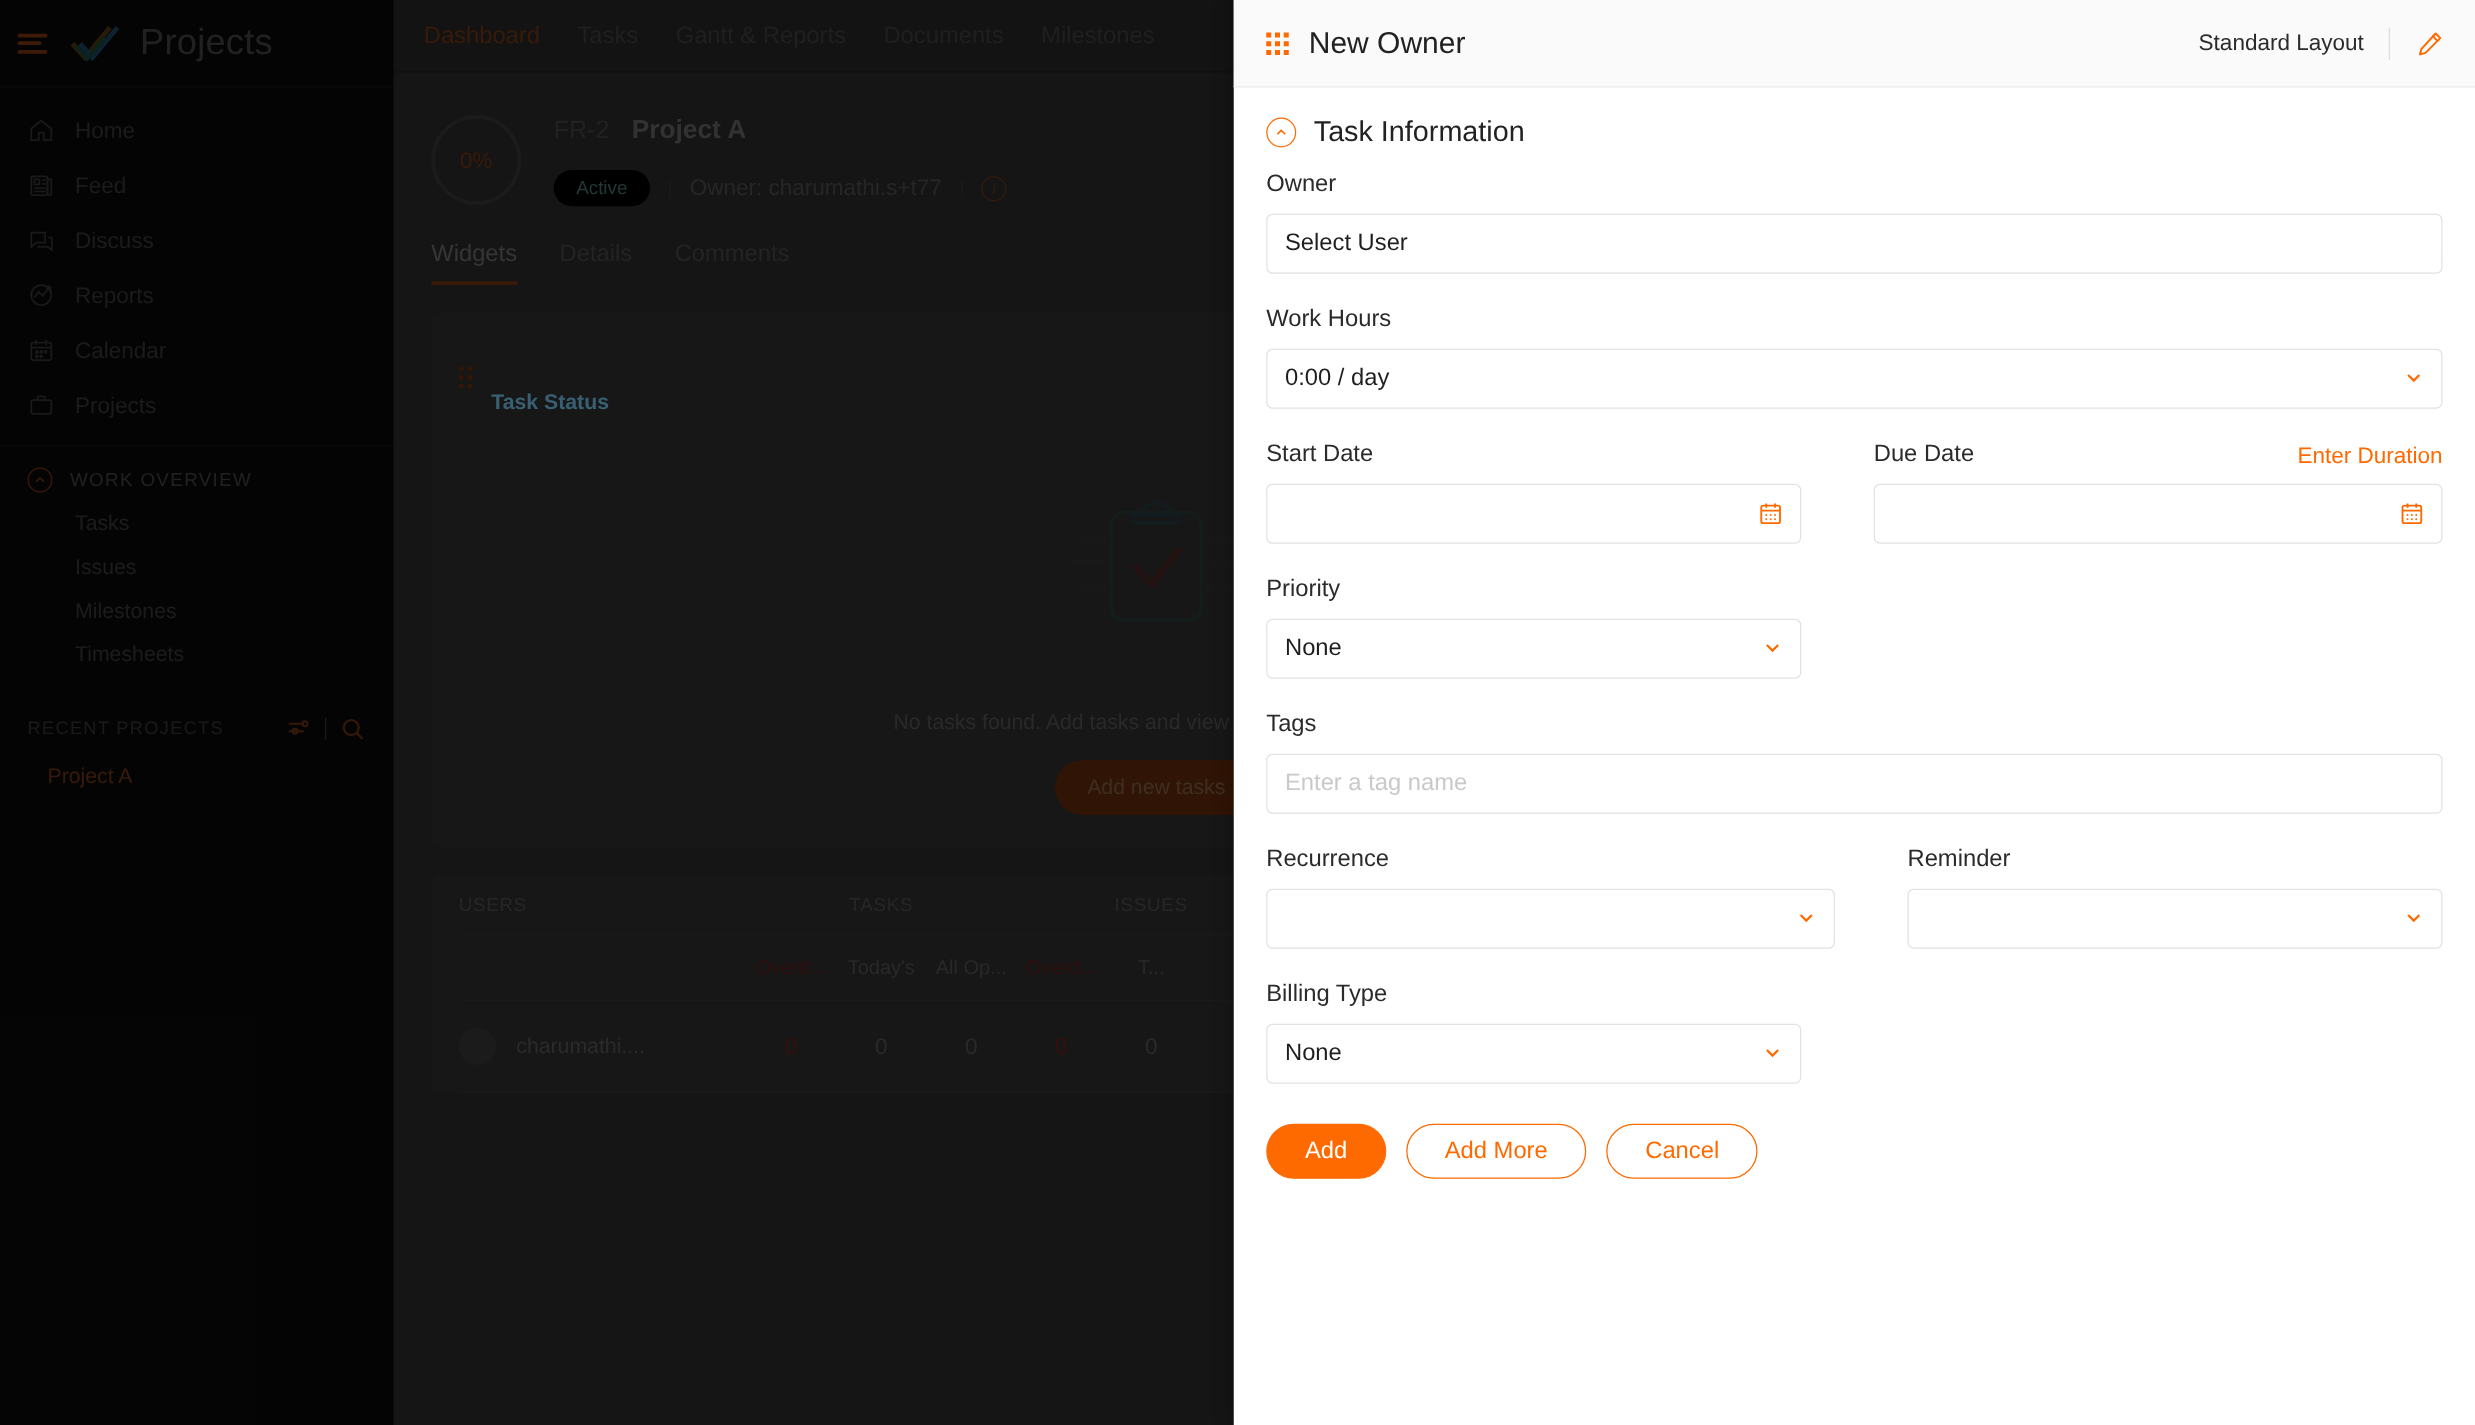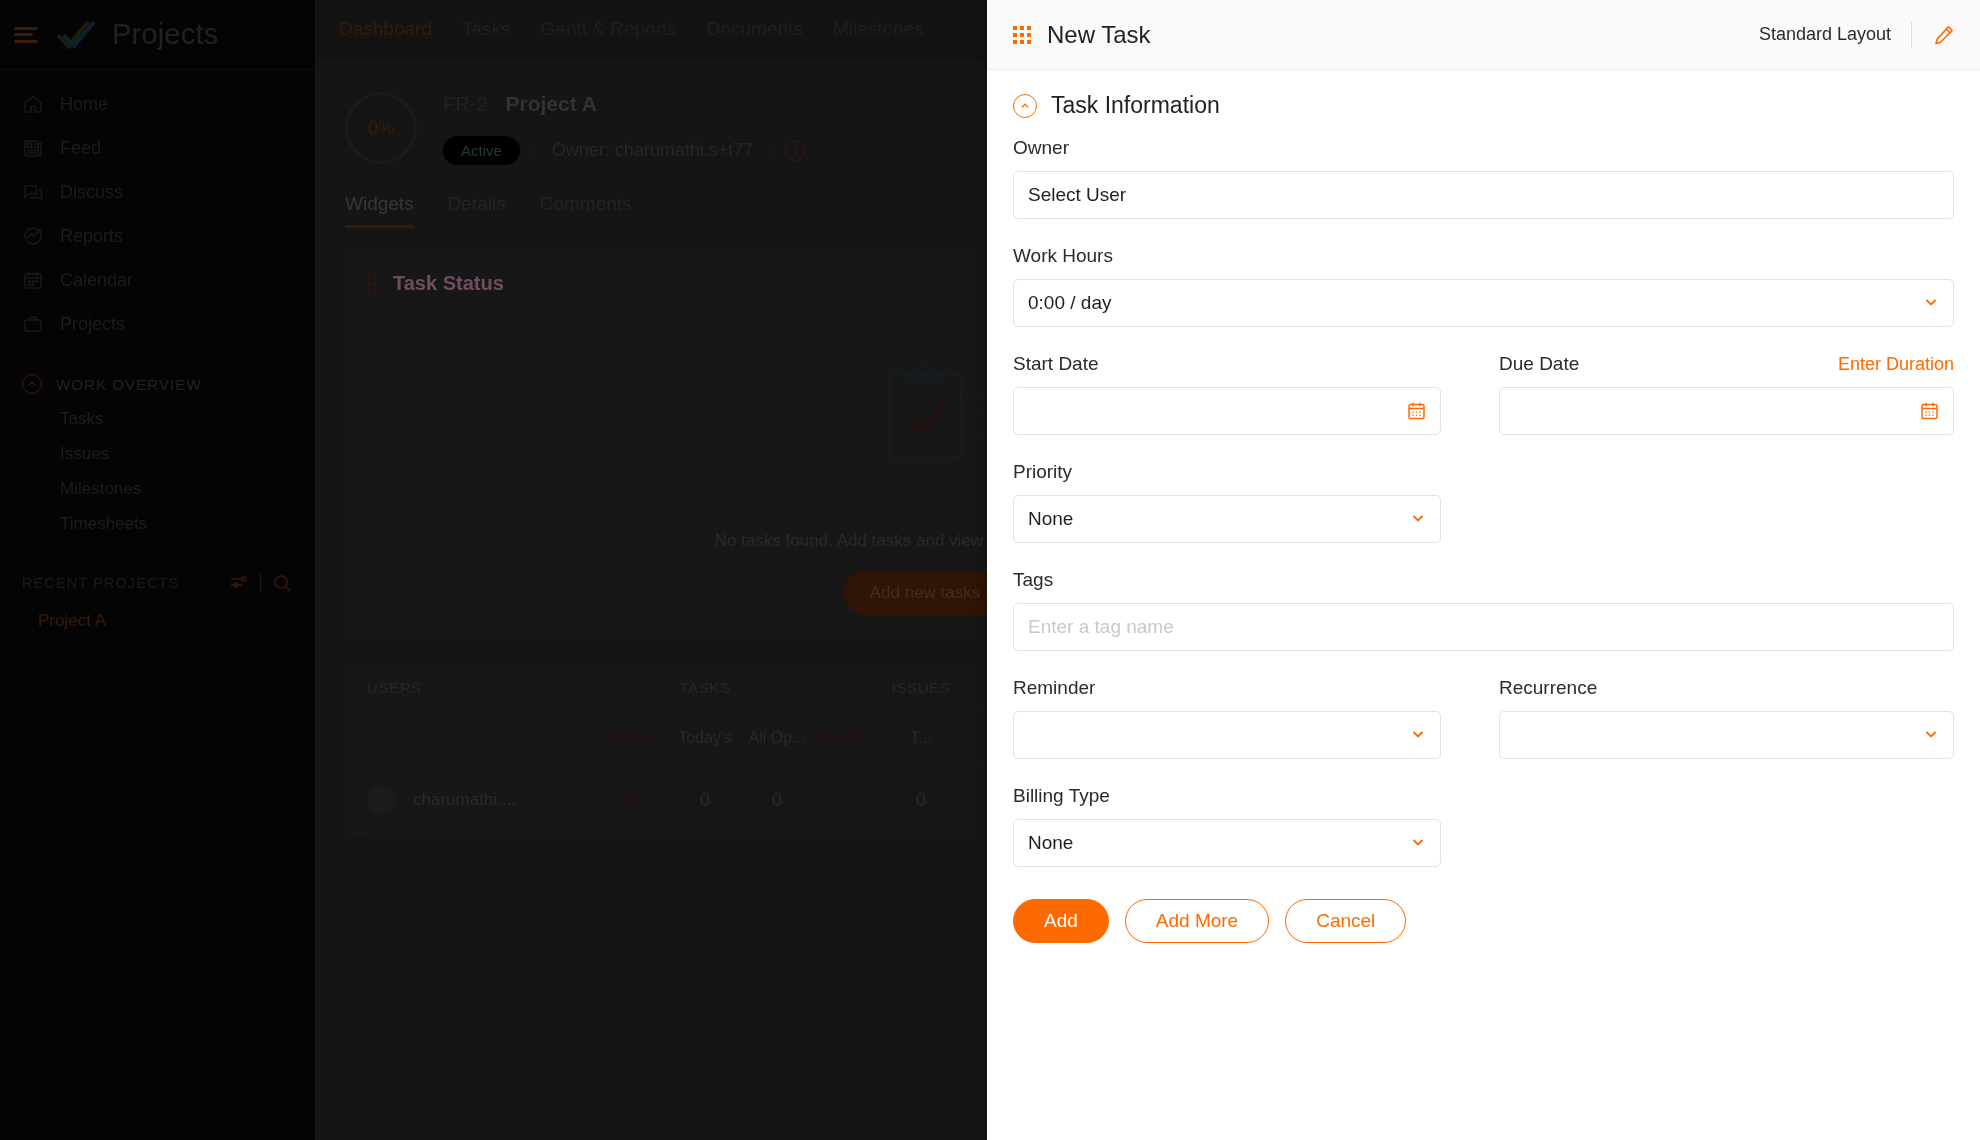--- a/index.html
+++ b/index.html
@@ -100,21 +100,21 @@
   .subtab { color:#4f4f4f; font-size: 19px; padding-bottom: 10px; }
   .subtab.active { color:#777; border-bottom: 3px solid #7a3a13; }
 
   .widget {
     margin: 22px 0 0 30px; background: #333333; border-radius: 6px;
     width: 1160px; position: relative;
   }
   .widget-head { display:flex; align-items:center; gap: 14px; padding: 22px 0 0 22px; }
   .dots6 { width: 12px; height: 18px; display:grid; grid-template-columns: repeat(2, 4px); grid-template-rows: repeat(3, 4px); gap: 3px; }
   .dots6 span { width:4px; height:4px; border-radius:50%; background:#6b3313; display:block; }
-  .widget-title { color:#f9a8d4; font-size: 20px; font-weight: bold; }
+  .widget-title { color:#7dd3fc; font-size: 17px; font-weight: bold; margin-top: 40px; }
 
   .empty-wrap { text-align:center; padding: 60px 0 26px; }
   .empty-art { width: 140px; height: 120px; margin: 0 auto 56px; position: relative; opacity: .55; }
   .empty-text { color:#5c5c5c; font-size: 17px; }
   .btn-addtasks {
     display:inline-block; margin-top: 20px; background:#6a2e0d; color:#8d6448;
     padding: 12px 26px; border-radius: 22px; font-size: 17px;
   }
 
   .tbl { width:100%; margin-top: 8px; }
@@ -430,21 +430,21 @@
           <span></span>
           <span></span>
           <span></span>
           <span></span>
           <span></span>
           <span></span>
           <span></span>
           <span></span>
           <span></span>
         </span>
-      <span class="panel-title">New Task</span>
+      <span class="panel-title">New Owner</span>
       <span class="grow"></span>
       <span class="layout-name">Standard Layout</span>
       <span class="head-vbar"></span>
       <span class="pencil">
         <svg viewBox="0 0 24 24" width="24" height="24" fill="none" stroke="#ff6a00" stroke-width="1.6" stroke-linecap="round" stroke-linejoin="round">
             <path d="M16.5 3.8 L20.2 7.5 L8.4 19.3 L4 20.5 L5.2 16.1 Z"></path>
             <path d="M14.3 6 L18 9.7"></path>
           </svg>
       </span>
     </div>
@@ -534,42 +534,42 @@
       </div>
 
       <div class="field">
         <span class="flabel">Tags</span>
         <div class="fctl w-full">
           <span class="ph">Enter a tag name</span>
         </div>
       </div>
 
       <div class="fgrid">
+        <div class="fcol field">
+          <span class="flabel">Recurrence</span>
+          <div class="fctl">
+            <span class="val"></span>
+            <span class="chev">
+              <svg viewBox="0 0 16 16" width="16" height="16" fill="none" stroke="#ff6a00" stroke-width="1.8">
+                  <path d="M3.5 6 L8 10.5 L12.5 6"></path>
+                </svg>
+            </span>
+          </div>
+        </div>
         <div class="fcol half field">
           <span class="flabel">Reminder</span>
           <div class="fctl">
             <span class="val"></span>
             <span class="chev">
               <svg viewBox="0 0 16 16" width="16" height="16" fill="none" stroke="#ff6a00" stroke-width="1.8">
                   <path d="M3.5 6 L8 10.5 L12.5 6"></path>
                 </svg>
             </span>
           </div>
         </div>
-        <div class="fcol field">
-          <span class="flabel">Recurrence</span>
-          <div class="fctl">
-            <span class="val"></span>
-            <span class="chev">
-              <svg viewBox="0 0 16 16" width="16" height="16" fill="none" stroke="#ff6a00" stroke-width="1.8">
-                  <path d="M3.5 6 L8 10.5 L12.5 6"></path>
-                </svg>
-            </span>
-          </div>
-        </div>
       </div>
 
       <div class="field">
         <span class="flabel">Billing Type</span>
         <div class="fctl w-half">
           <span class="val">None</span>
           <span class="chev">
             <svg viewBox="0 0 16 16" width="16" height="16" fill="none" stroke="#ff6a00" stroke-width="1.8">
                 <path d="M3.5 6 L8 10.5 L12.5 6"></path>
               </svg>

